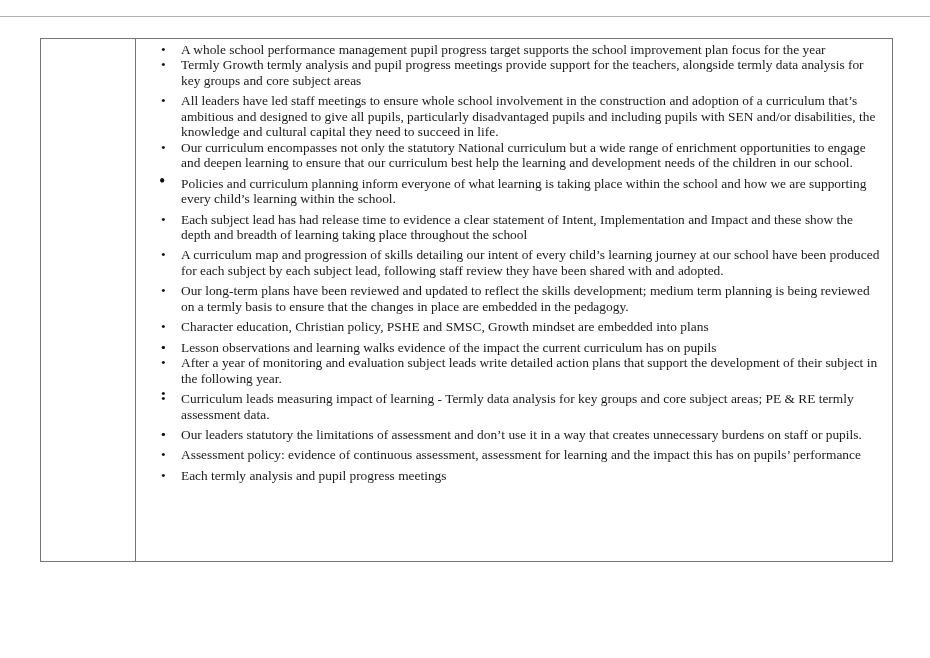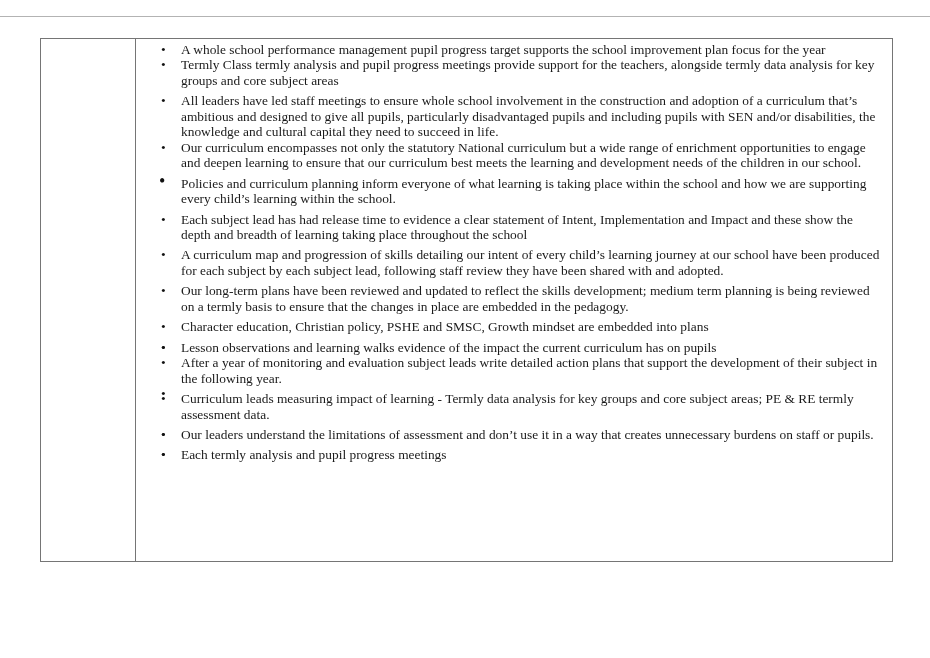--- a/index.html
+++ b/index.html
@@ -83,31 +83,31 @@
     <div class="cell-left"></div>
     <div class="cell-right">
       <div id="bullet-list">
           <div class="group">
             <div class="item">
     <span class="bullet">•</span>
     <span class="text">A whole school performance management pupil progress target supports the school improvement plan focus for the year</span>
   </div>
             <div class="item">
     <span class="bullet">•</span>
-    <span class="text">Termly Class termly analysis and pupil progress meetings provide support for the teachers, alongside termly data analysis for key groups and core subject areas</span>
+    <span class="text">Termly Growth termly analysis and pupil progress meetings provide support for the teachers, alongside termly data analysis for key groups and core subject areas</span>
   </div>
           </div>
           <div class="group">
             <div class="item">
     <span class="bullet">•</span>
     <span class="text">All leaders have led staff meetings to ensure whole school involvement in the construction and adoption of a curriculum that’s ambitious and designed to give all pupils, particularly disadvantaged pupils and including pupils with SEN and/or disabilities, the knowledge and cultural capital they need to succeed in life.</span>
   </div>
             <div class="item">
     <span class="bullet">•</span>
-    <span class="text">Our curriculum encompasses not only the statutory National curriculum but a wide range of enrichment opportunities to engage and deepen learning to ensure that our curriculum best meets the learning and development needs of the children in our school.</span>
+    <span class="text">Our curriculum encompasses not only the statutory National curriculum but a wide range of enrichment opportunities to engage and deepen learning to ensure that our curriculum best help the learning and development needs of the children in our school.</span>
   </div>
           </div>
           <div class="group">
             <div class="item big">
     <span class="bullet">•</span>
     <span class="text">Policies and curriculum planning inform everyone of what learning is taking place within the school and how we are supporting every child’s learning within the school.</span>
   </div>
           </div>
           <div class="group">
             <div class="item">
@@ -158,26 +158,27 @@
   </div>
           </div>
           <div class="group">
             <div class="item">
     <span class="bullet">•</span>
   </div>
           </div>
           <div class="group">
             <div class="item">
     <span class="bullet">•</span>
-    <span class="text">Our leaders understand the limitations of assessment and don’t use it in a way that creates unnecessary burdens on staff or pupils.</span>
+    <span class="text">Our leaders statutory the limitations of assessment and don’t use it in a way that creates unnecessary burdens on staff or pupils.</span>
   </div>
           </div>
           <div class="group">
             <div class="item">
     <span class="bullet">•</span>
+    <span class="text">Assessment policy: evidence of continuous assessment, assessment for learning and the impact this has on pupils’ performance</span>
   </div>
           </div>
           <div class="group">
             <div class="item">
     <span class="bullet">•</span>
     <span class="text">Each termly analysis and pupil progress meetings</span>
   </div>
           </div>
         </div>
     </div>

